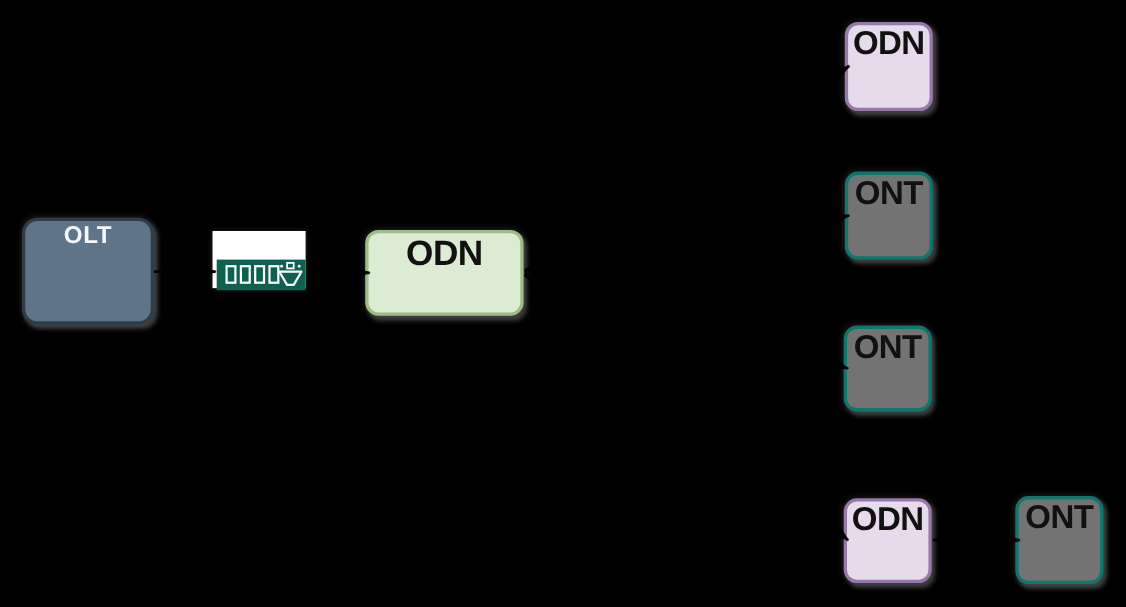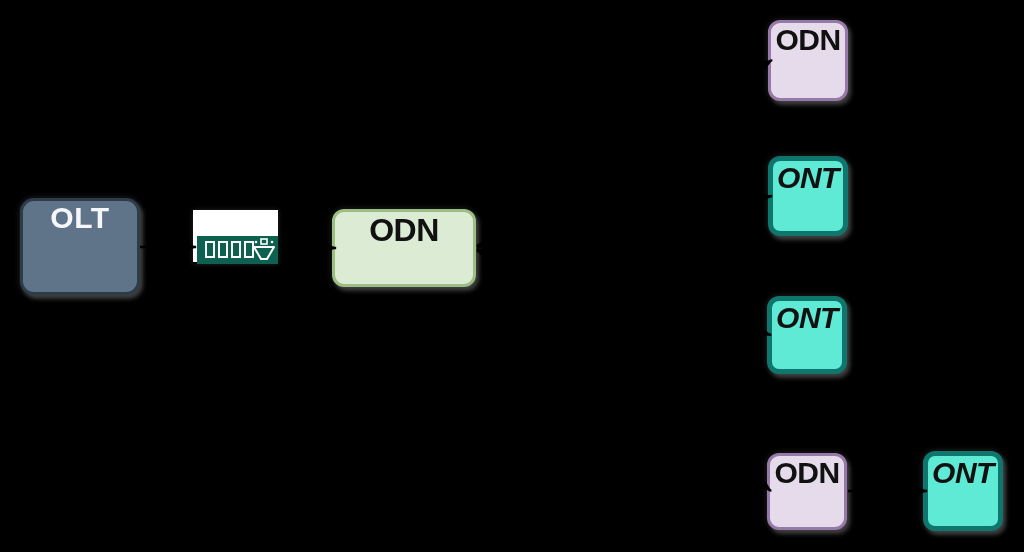--- a/index.html
+++ b/index.html
@@ -23,39 +23,39 @@
     box-shadow: 3px 4px 4px rgba(110,110,110,0.50), 0 0 6px rgba(110,110,110,0.35);
     letter-spacing: -0.5px;
   }
 
   .node-olt {
     left: 20px; top: 198px; width: 120px; height: 97px;
     background: #5f7488;
     border: 3.5px solid #2d3c4b;
     border-radius: 14px;
     color: #f5f7fa;
-    font-size: 30px;
+    font-size: 22px;
     letter-spacing: 0.5px;
   }
 
   .node-odn-main {
     left: 332px; top: 209px; width: 144px; height: 78px;
     background: #dcebd3;
     border: 3px solid #9cbd83;
     border-radius: 12px;
     font-size: 32px;
   }
 
   .small-node {
     width: 80px;
     border-radius: 12px;
     font-size: 30px;
   }
   .purple { background: #e5dbeb; border: 3px solid #9779a9; }
-  .pink   { background: #5eead4; border: 5px solid #0f766e; font-style: italic; }
+  .pink   { background: #737373; border: 3px solid #0f766e; }
 
   .node-odn-top    { left: 768px; top: 20px;  height: 81px; }
   .node-ont-1      { left: 768px; top: 156px; height: 80px; }
   .node-ont-2      { left: 767px; top: 296px; height: 78px; }
   .node-odn-bottom { left: 767px; top: 453px; height: 77px; }
   .node-ont-3      { left: 923px; top: 451px; height: 80px; }
 
   .switch-img {
     position: absolute;
     left: 193px; top: 210px; width: 85px; height: 54px;

